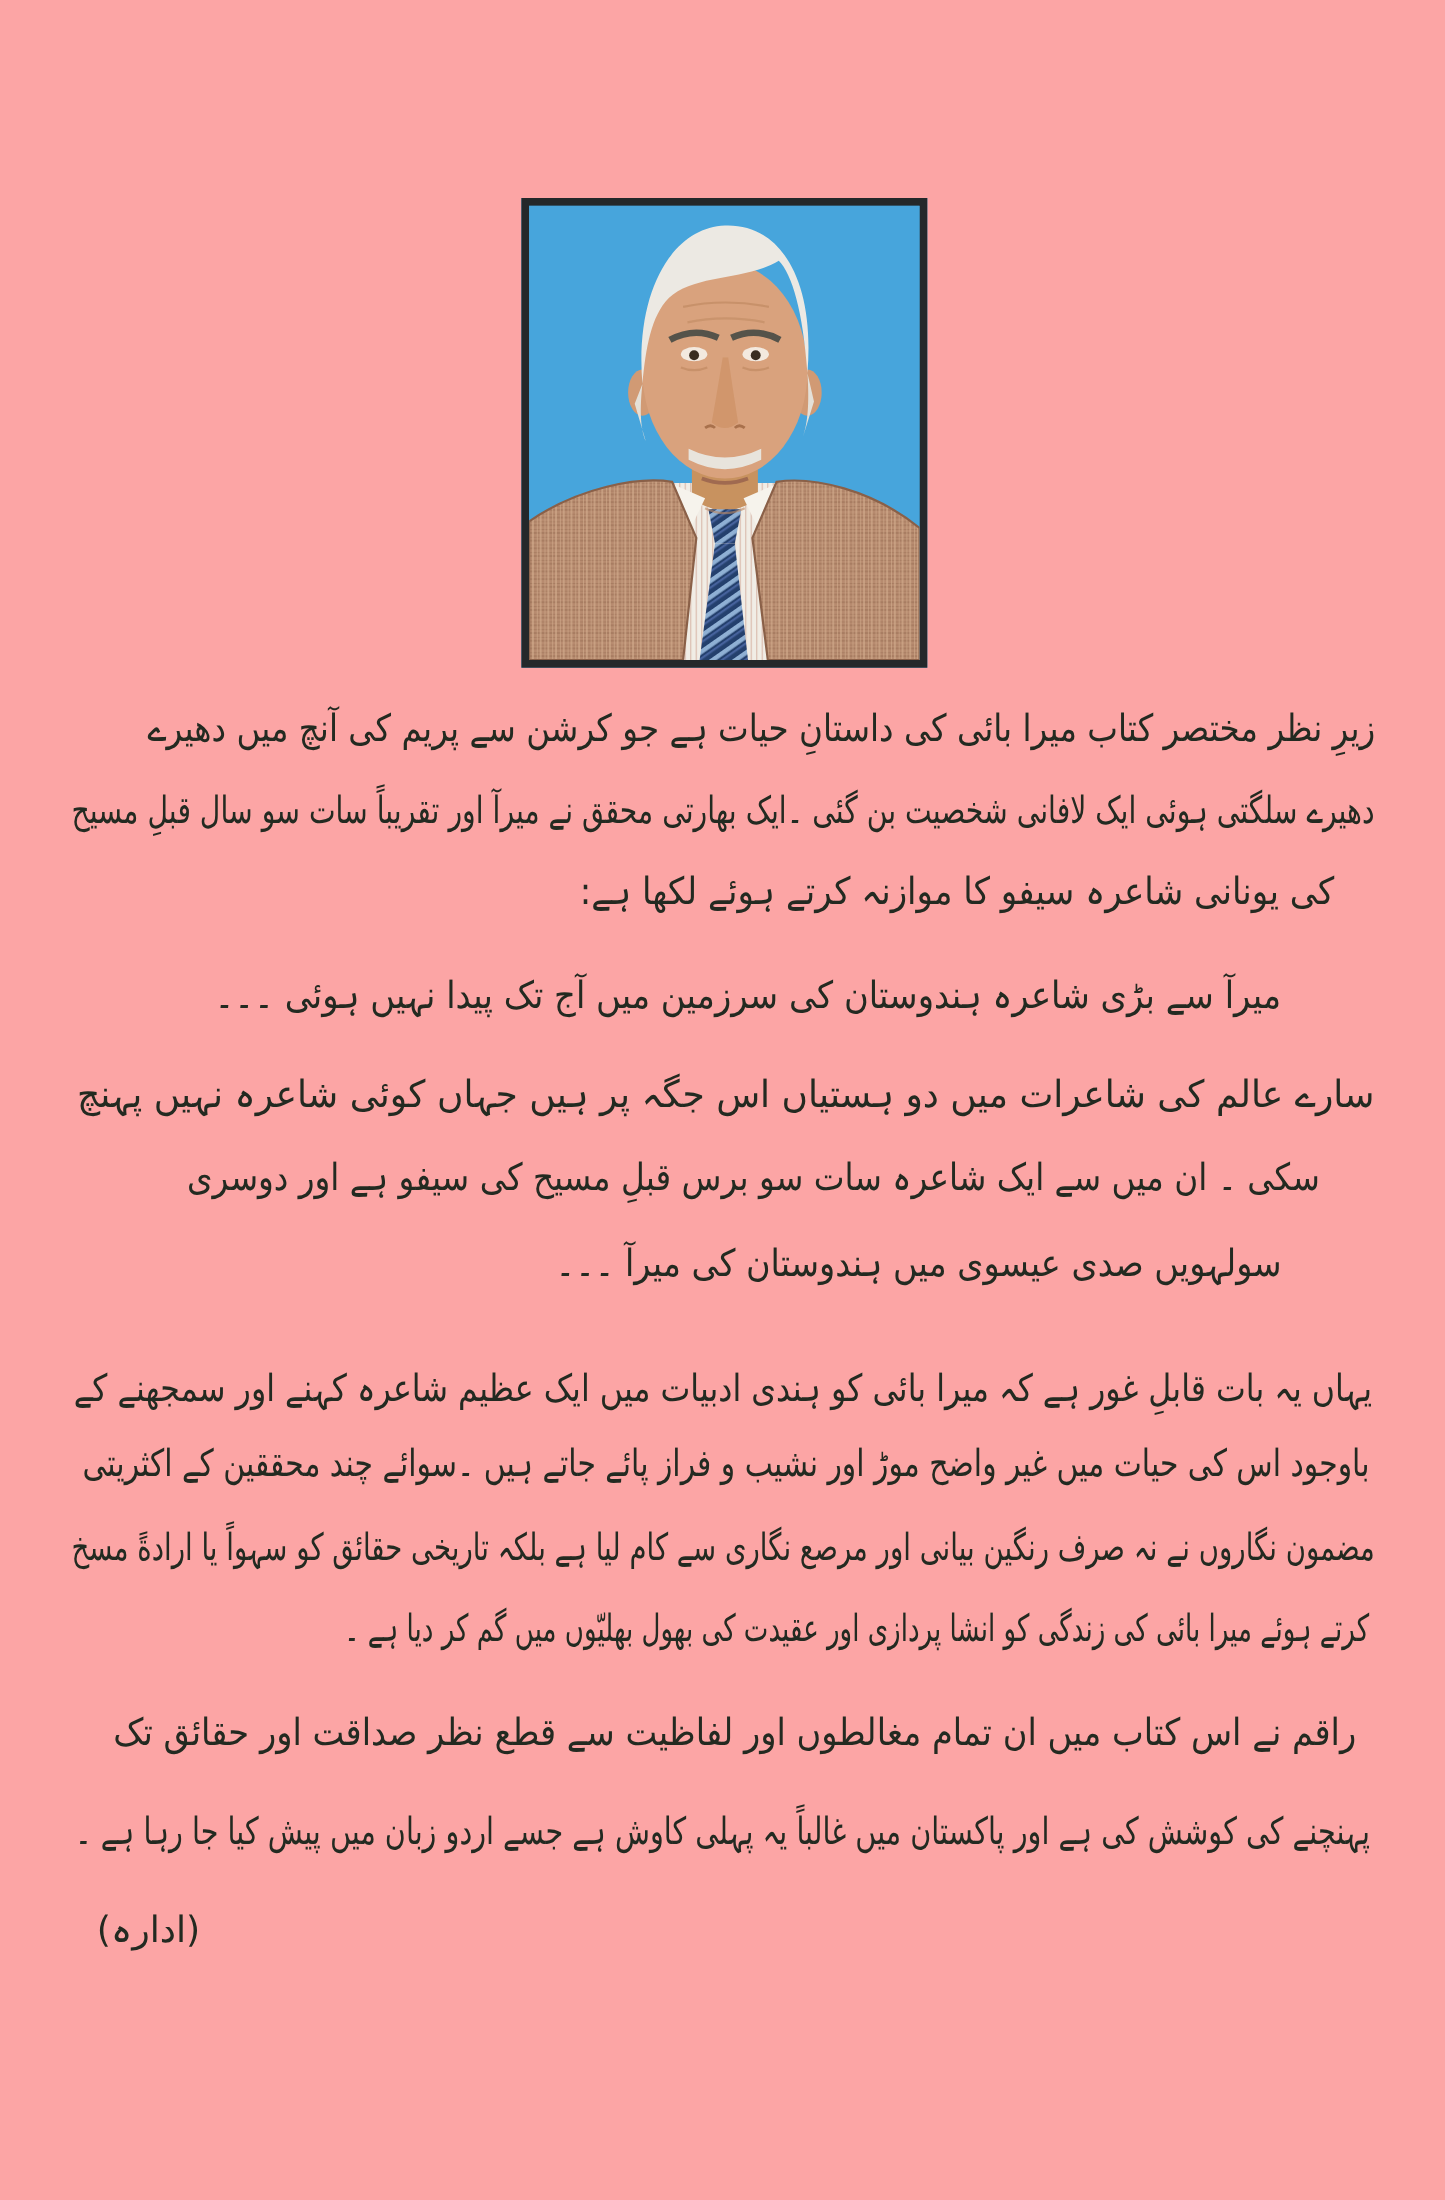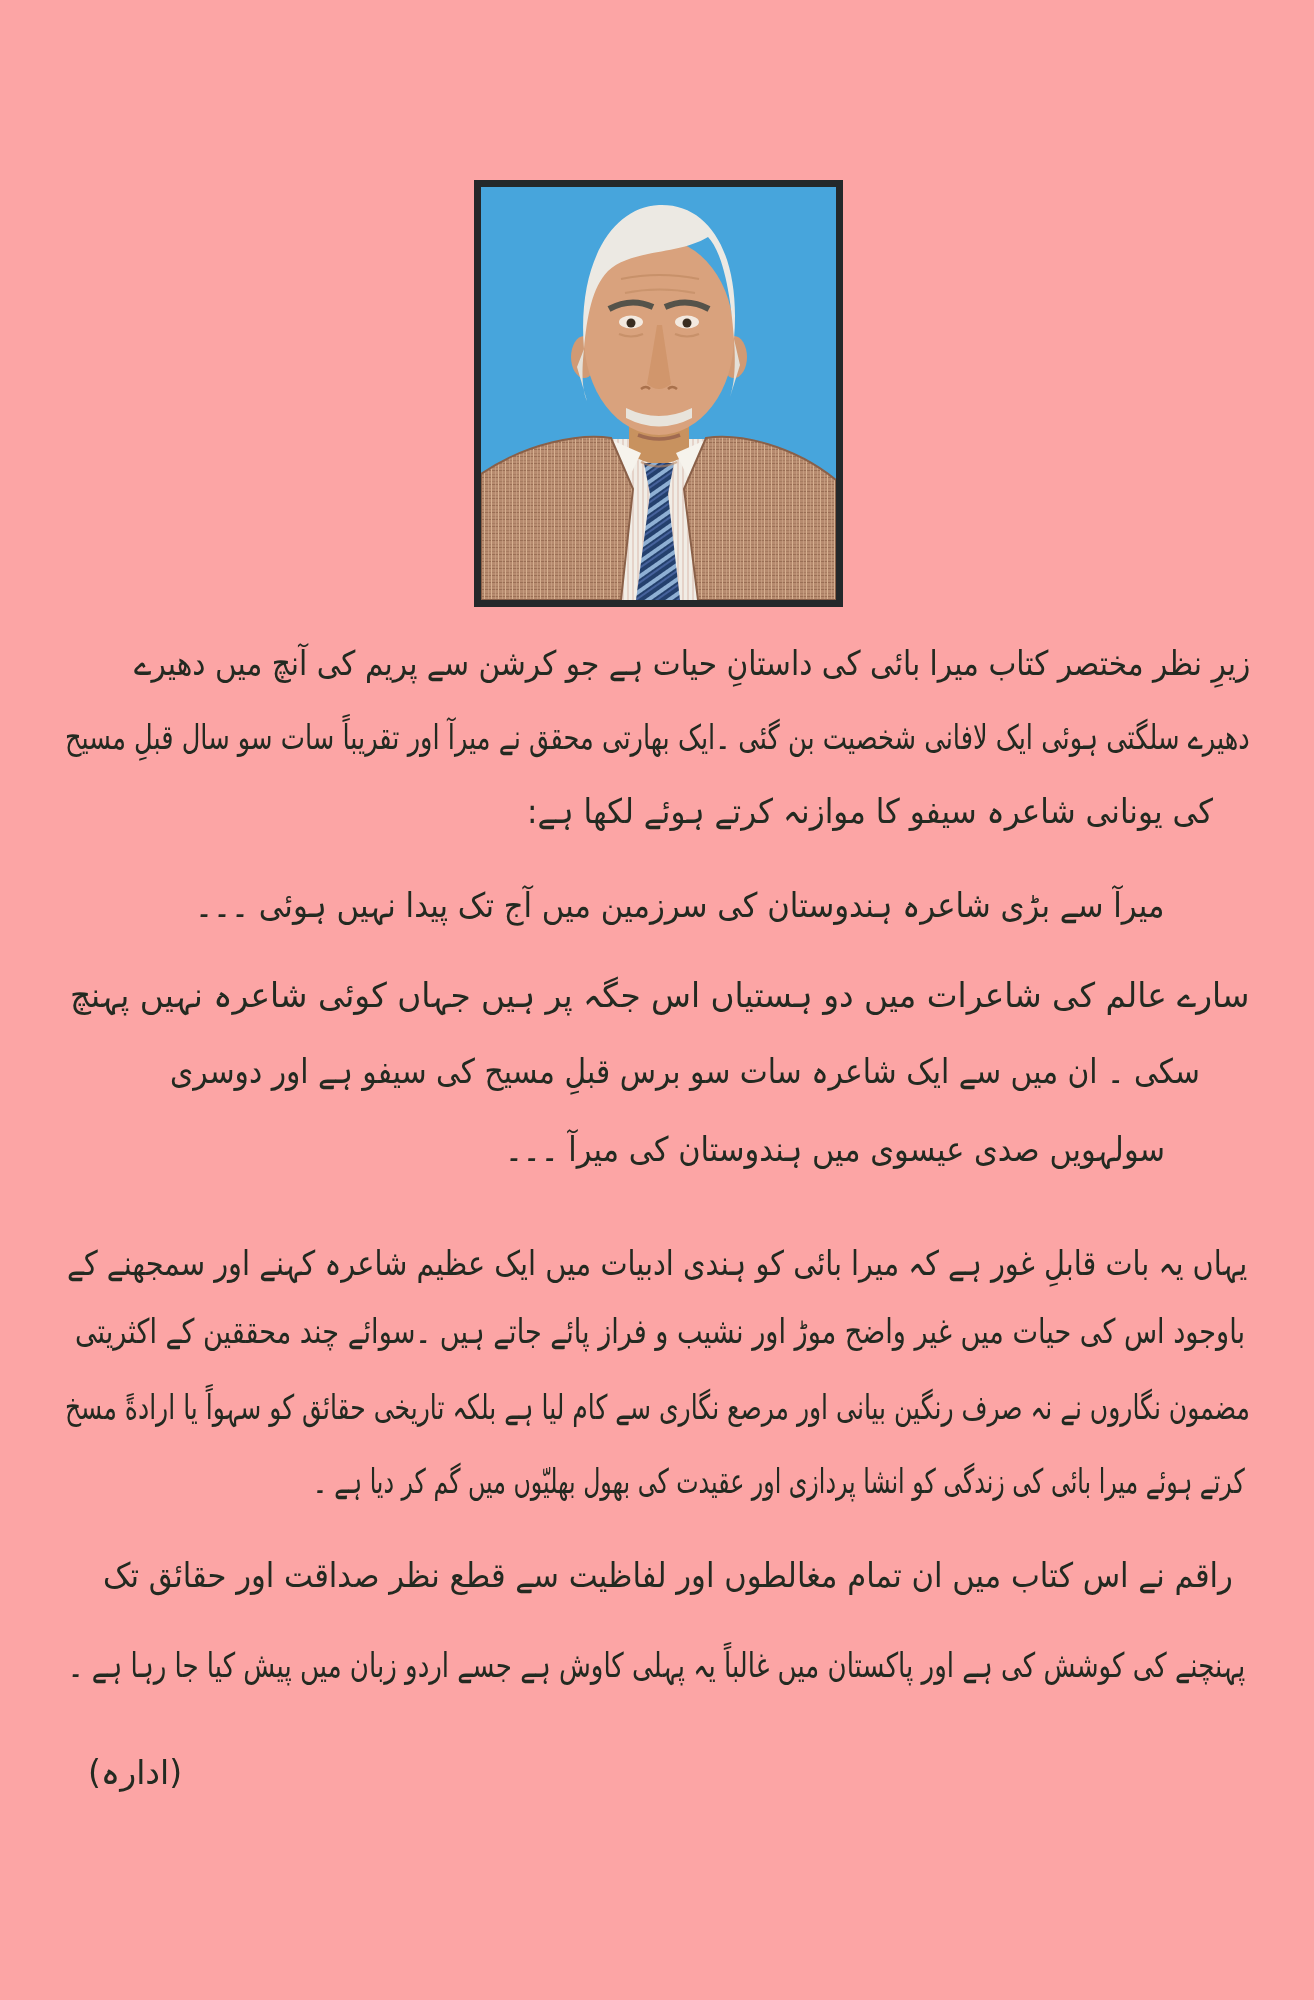--- a/index.html
+++ b/index.html
@@ -34,21 +34,20 @@
   }
   .ln-left{
     position:absolute;
     left:88px;
     direction:rtl;
     unicode-bidi:embed;
     white-space:nowrap;
     font-size:33px;
     line-height:56px;
     color:#232A21;
-    margin-top:19px;
   }
 </style>
 </head>
 <body>
 
 <div class="cover">
 
   <div class="photo-frame">
     <svg viewBox="0 0 355 413" preserveAspectRatio="none">
       <defs>

